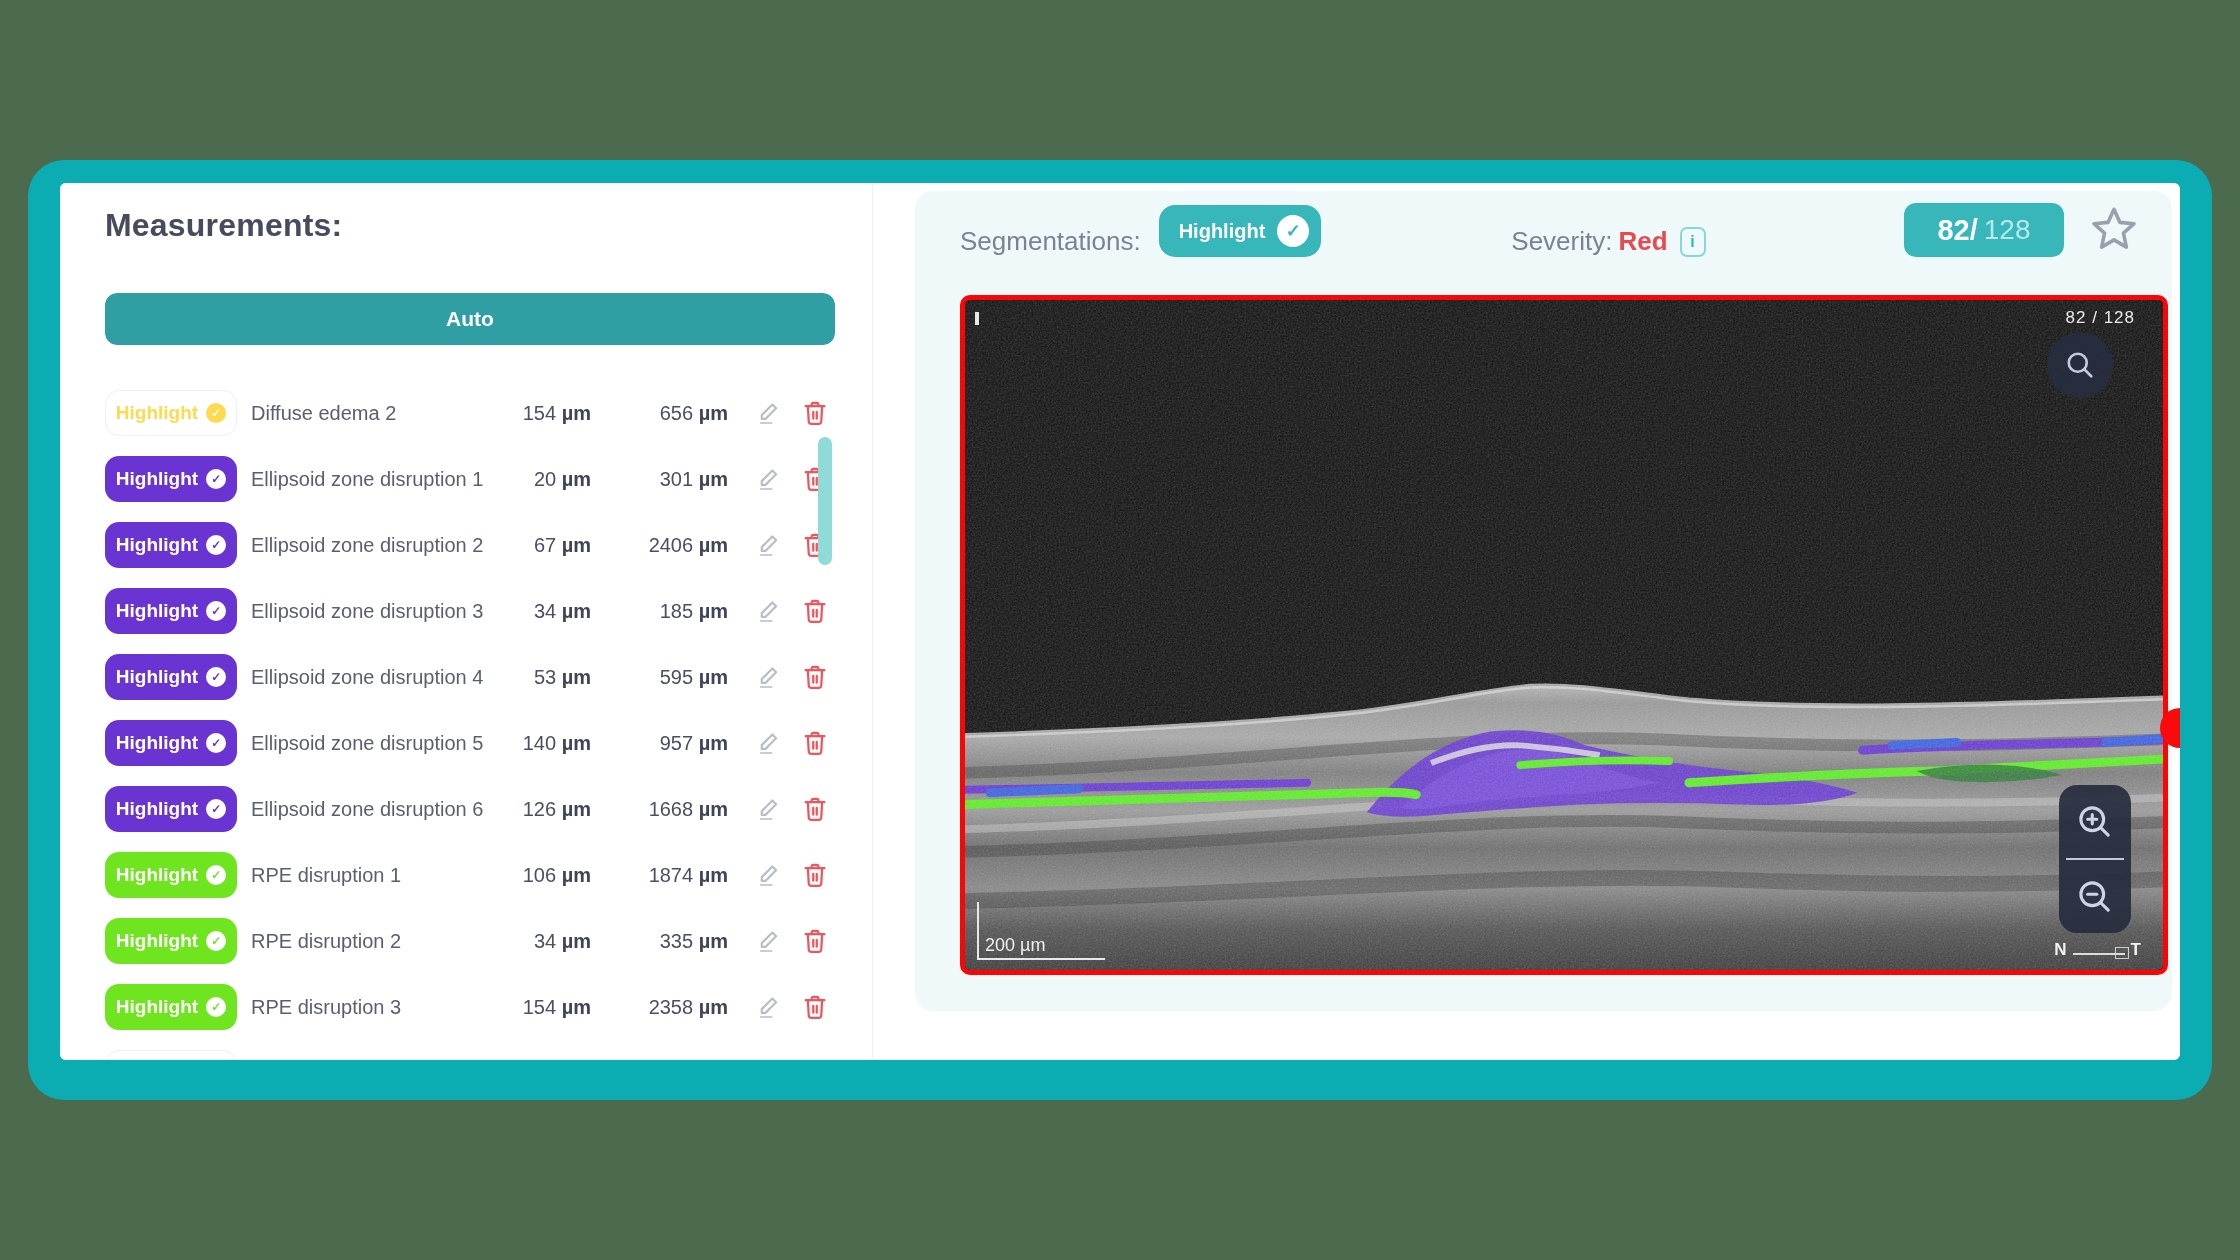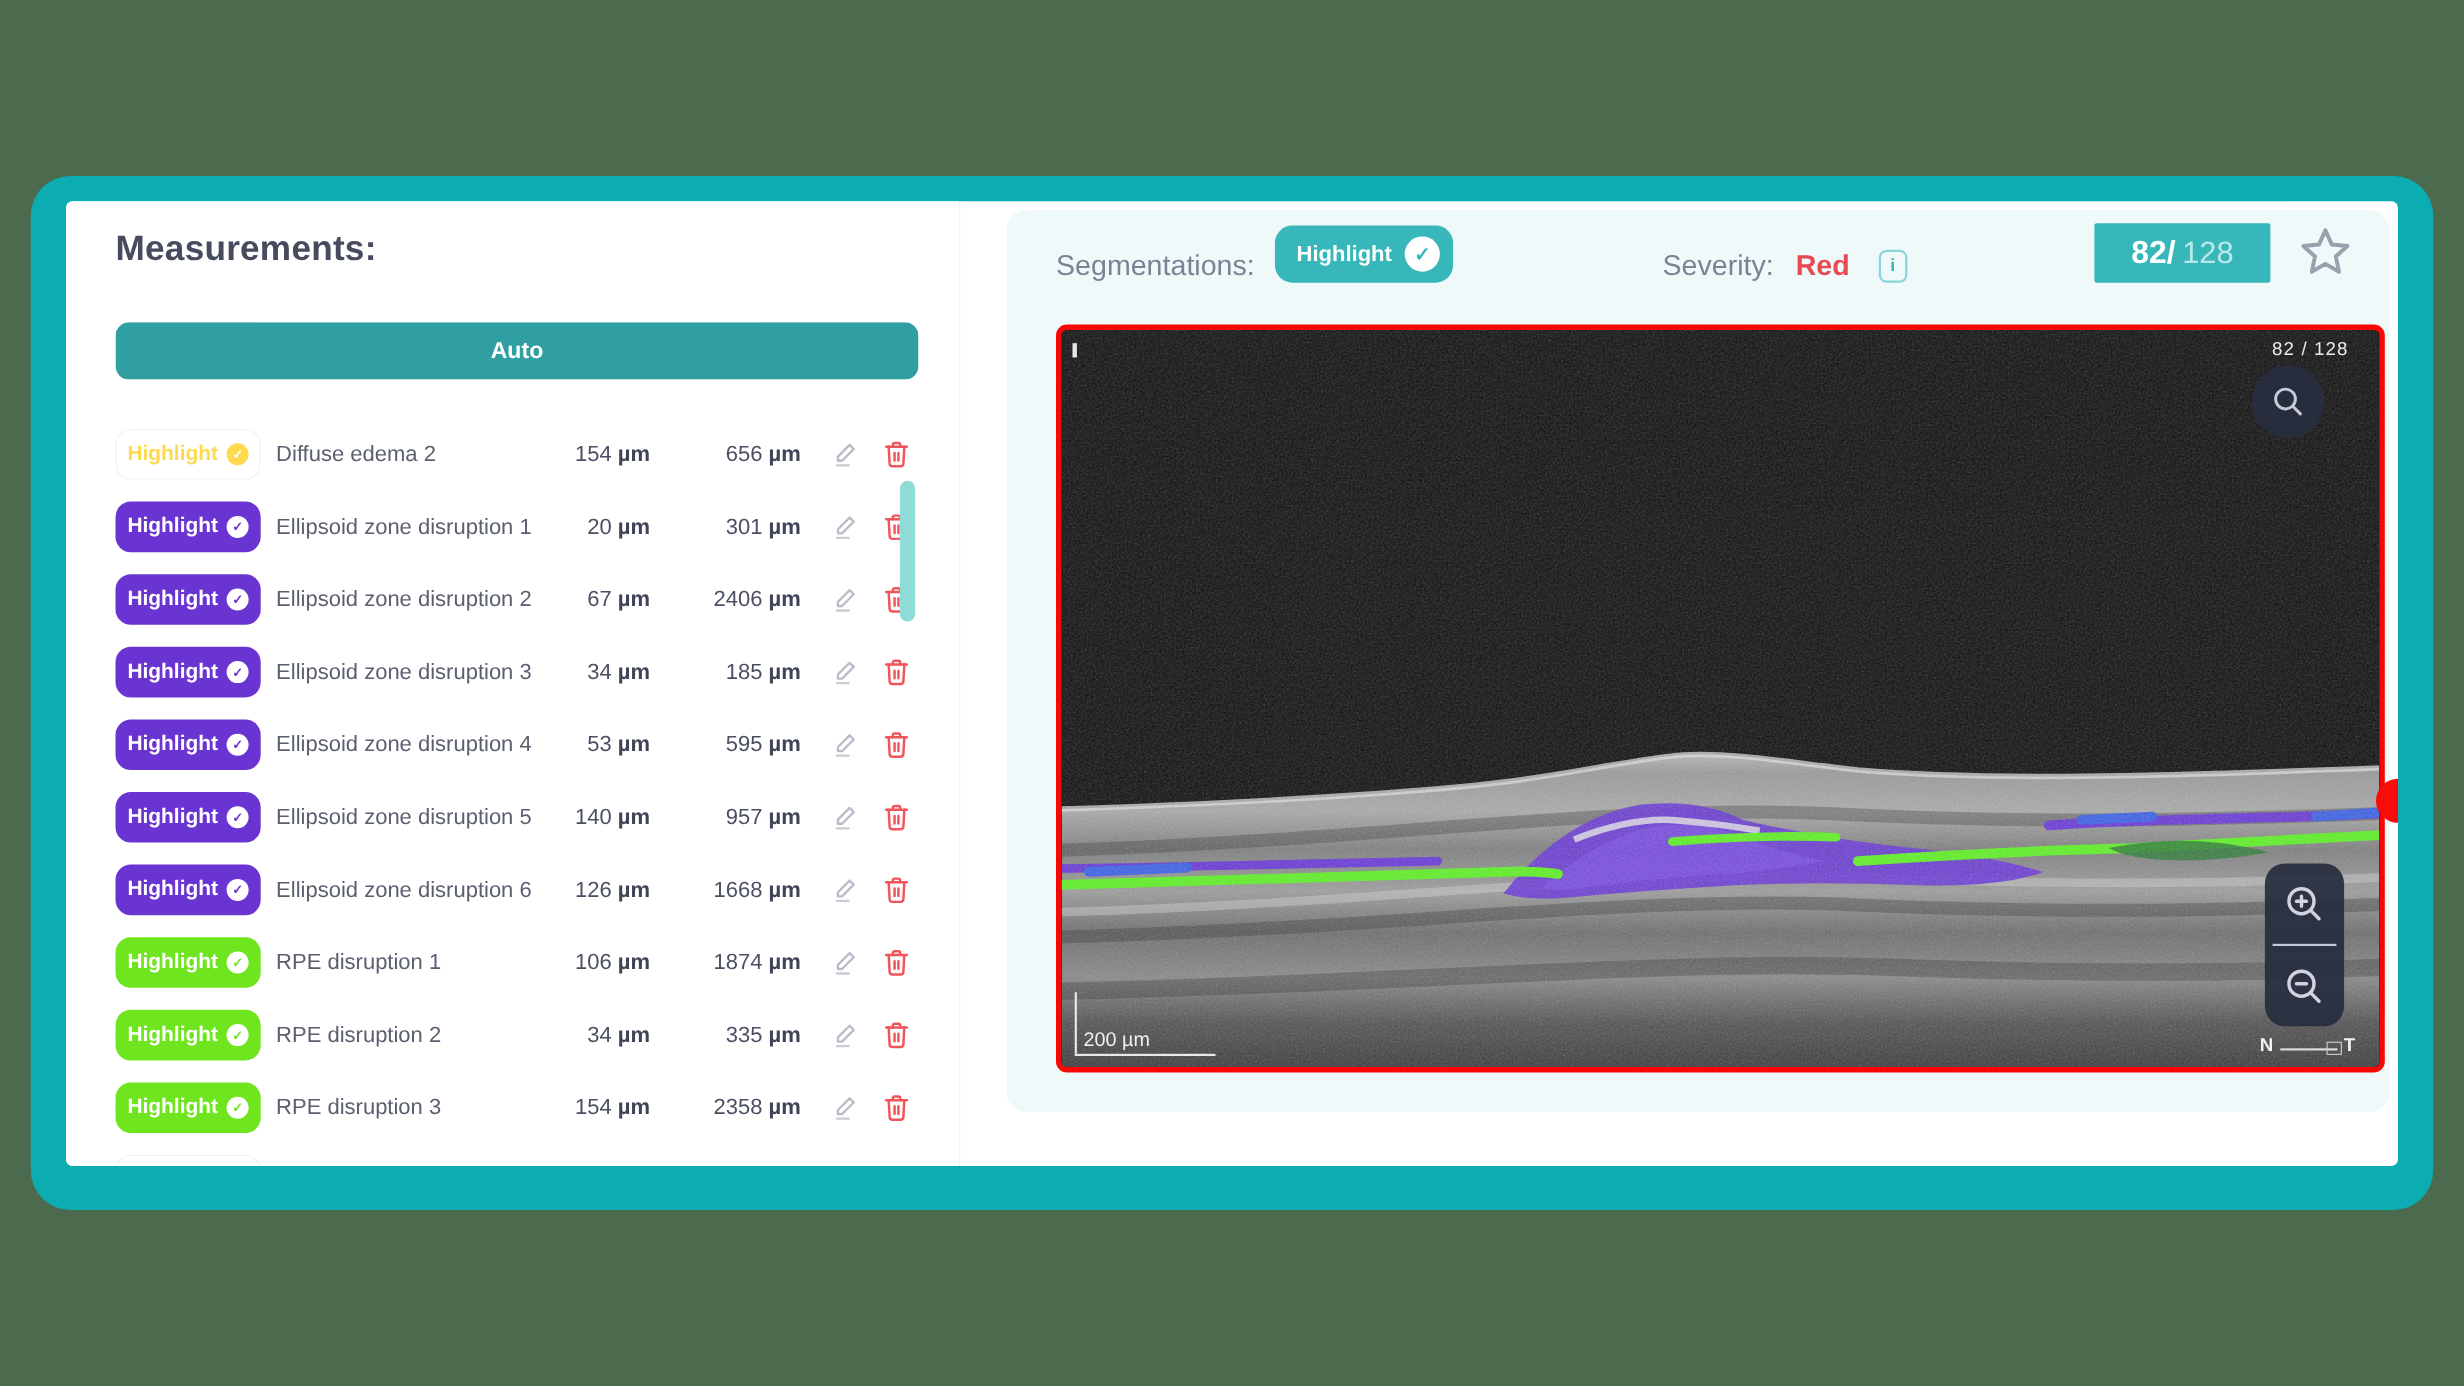--- a/index.html
+++ b/index.html
@@ -85,31 +85,31 @@
     margin-left:18px; height:52px; padding:0 12px 0 20px;
     background:#38b7bb; border-radius:16px;
     display:flex; align-items:center; gap:12px; cursor:pointer;
   }
   .hl-toggle .lbl { color:#fff; font-size:20px; font-weight:bold; }
   .hl-toggle .chk {
     width:32px; height:32px; border-radius:50%; background:#fff;
     color:#38b7bb; font-size:18px; font-weight:bold;
     display:flex; align-items:center; justify-content:center;
   }
-  .sev-group { margin-left:190px; display:flex; align-items:center; gap:20px; }
+  .sev-group { margin-left:190px; display:flex; align-items:center; gap:6px; }
   .sev-label { font-size:26px; color:#7c8293; font-weight:500; }
   .sev-value { font-size:26px; color:#e84a52; font-weight:bold; }
   .info-icon {
     margin-left:6px; width:26px; height:30px; border:2px solid #86d7d9; border-radius:7px;
     display:flex; align-items:center; justify-content:center;
     color:#35b4ba; font-size:16px; font-weight:bold; cursor:pointer;
   }
   .counter {
     margin-left:auto; height:54px; min-width:160px; padding:0 6px;
-    background:#38b7bb; border-radius:2px;
+    background:#38b7bb; border-radius:12px;
     display:flex; align-items:center; justify-content:center; gap:6px;
   }
   .counter .cur { color:#ffffff; font-size:29px; font-weight:bold; }
   .counter .tot { color:rgba(235,251,251,.72); font-size:28px; font-weight:500; }
   .star-btn { margin-left:22px; background:none; border:none; cursor:pointer; display:flex; }
 
   
   .viewer {
     position:absolute; left:45px; top:104px; width:1208px; height:680px;
     border:5px solid #fb0606; border-radius:10px; background:#0c0c0c; overflow:hidden;

